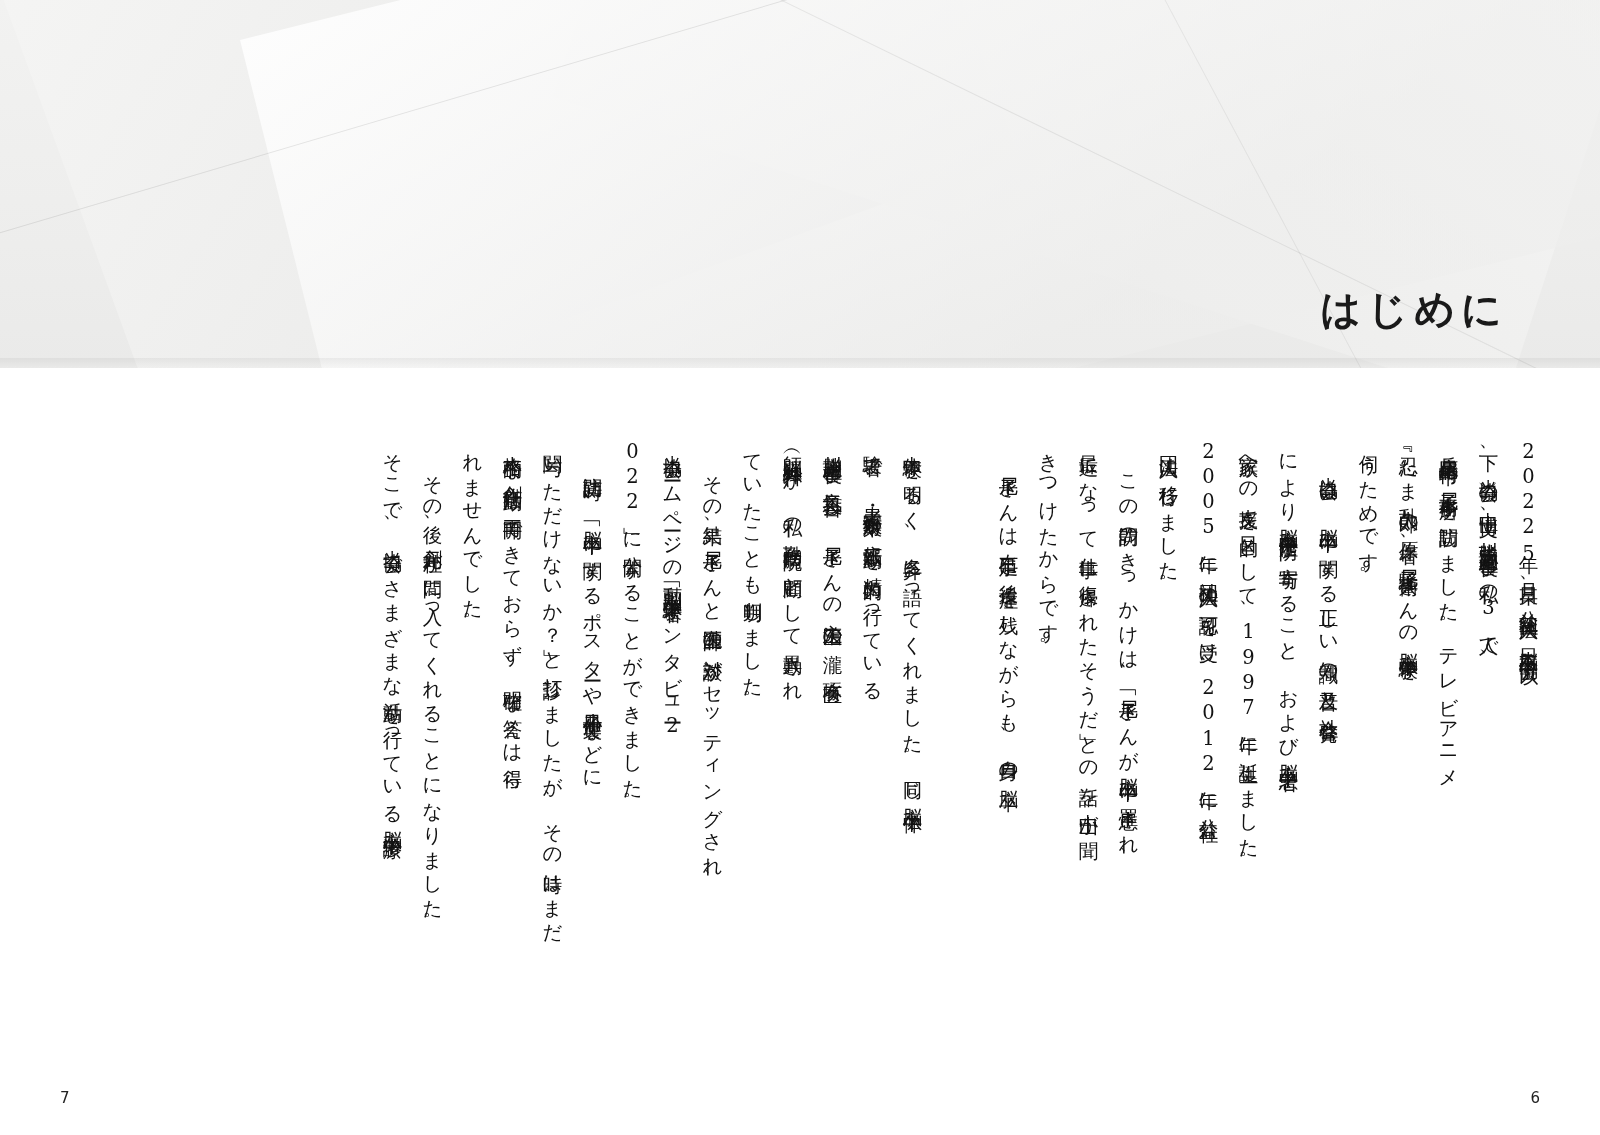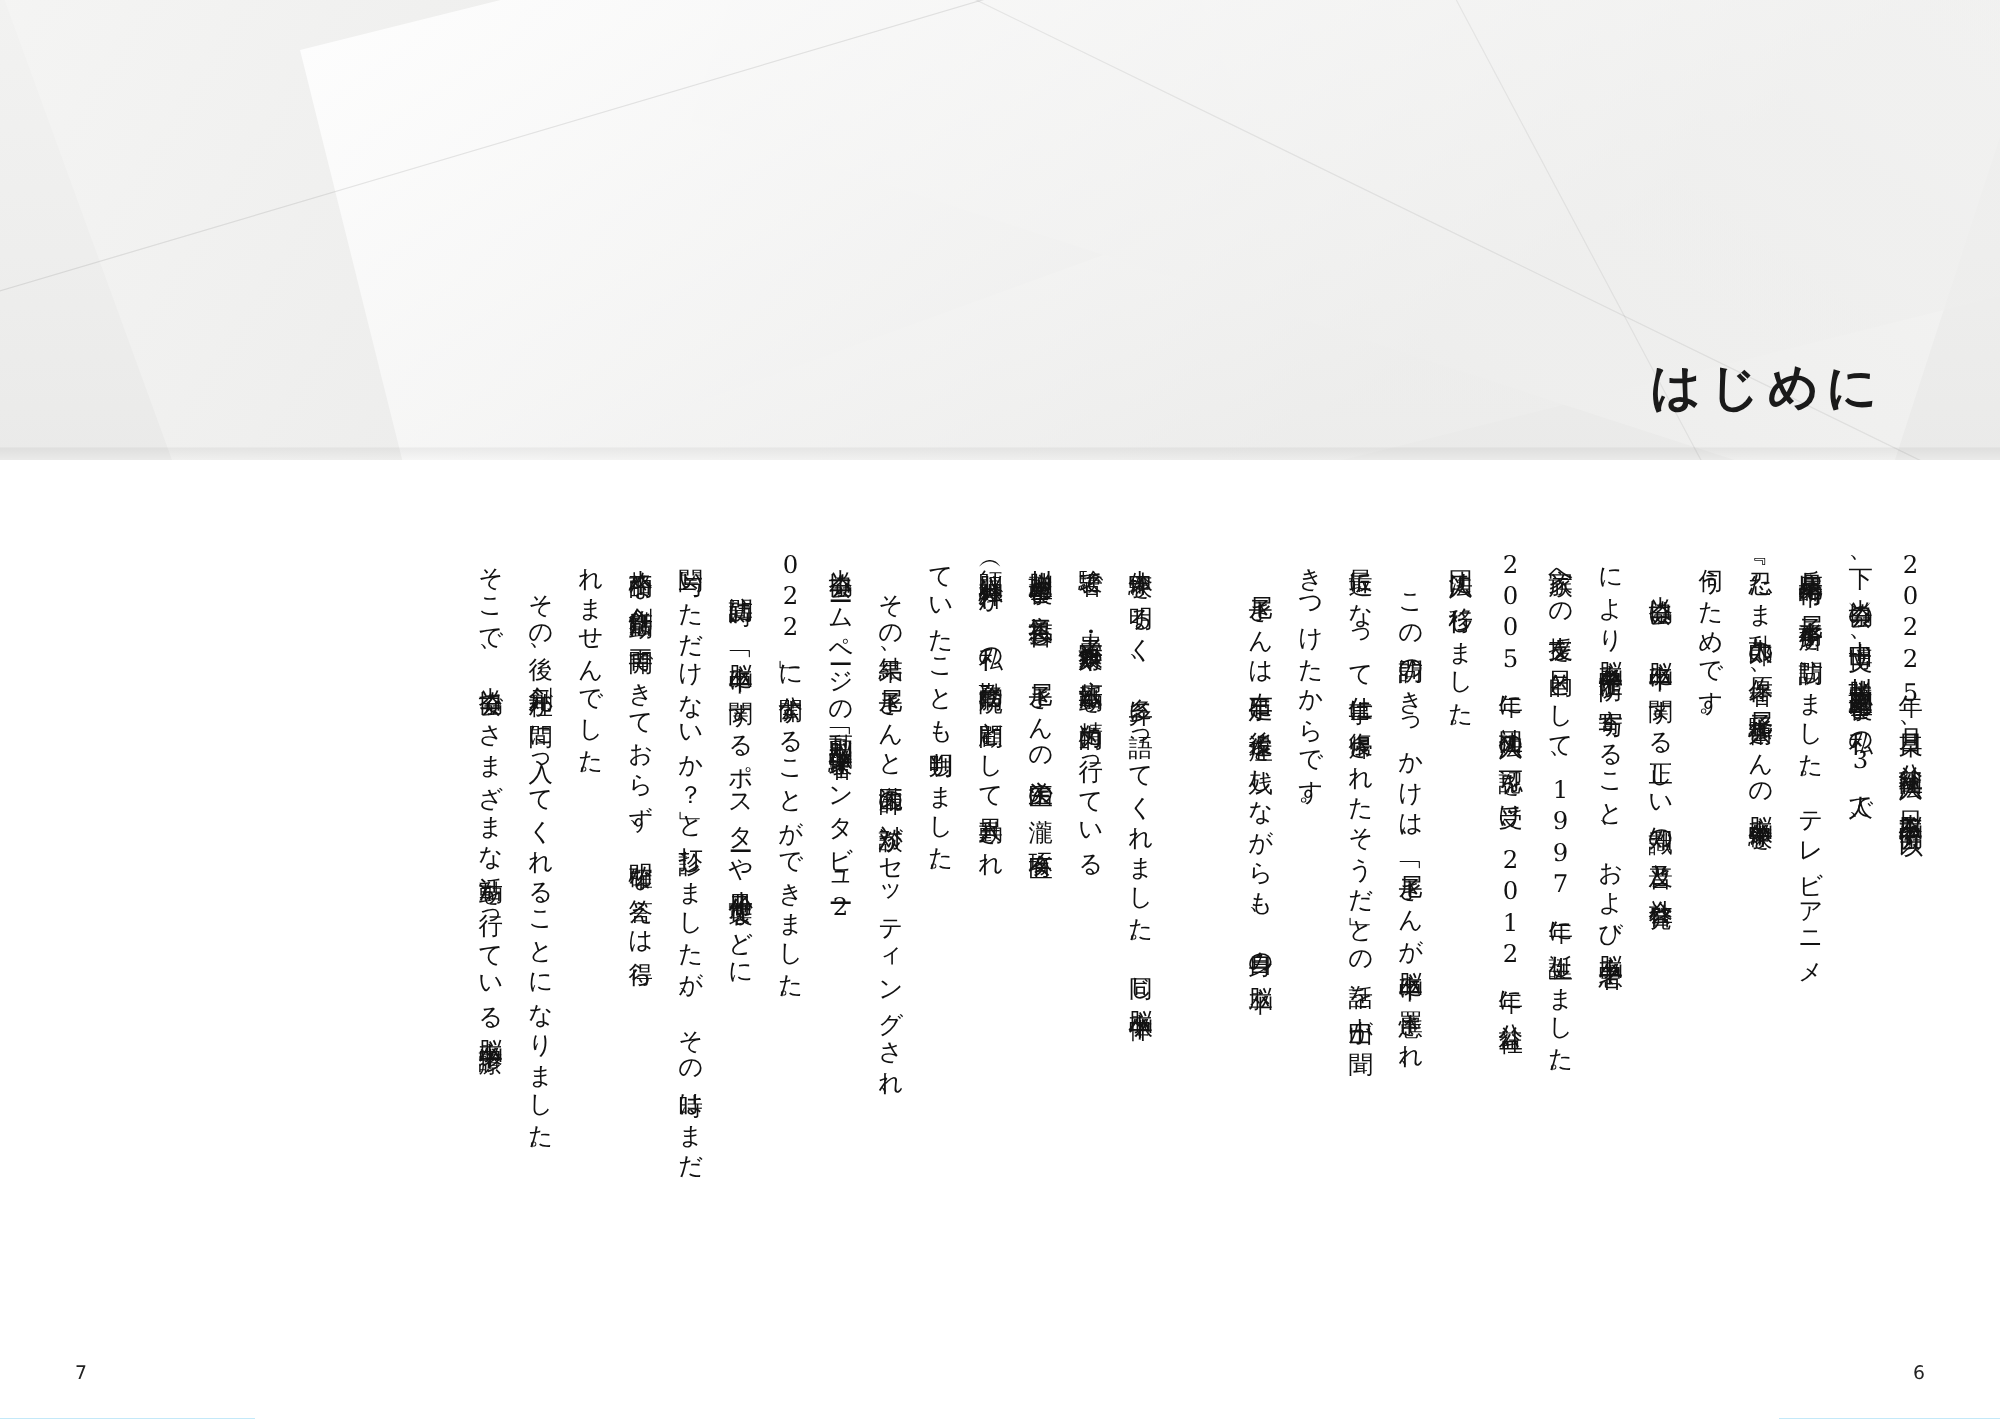--- a/index.html
+++ b/index.html
@@ -12,21 +12,21 @@
     height: 1135px;
     overflow: hidden;
     font-family: "Liberation Serif", "DejaVu Serif", serif;
     color: #111111;
   }
 
   .spread {
     position: relative;
     width: 1600px;
     height: 1135px;
-    background: #0ea5e9;
+    background: #737373;
   }
 
   
   .header-band {
     position: absolute;
     left: 0;
     top: 0;
     width: 1600px;
     height: 368px;
     background: linear-gradient(180deg, #f2f2f1 0%, #eeeeed 55%, #eaeae9 100%);

